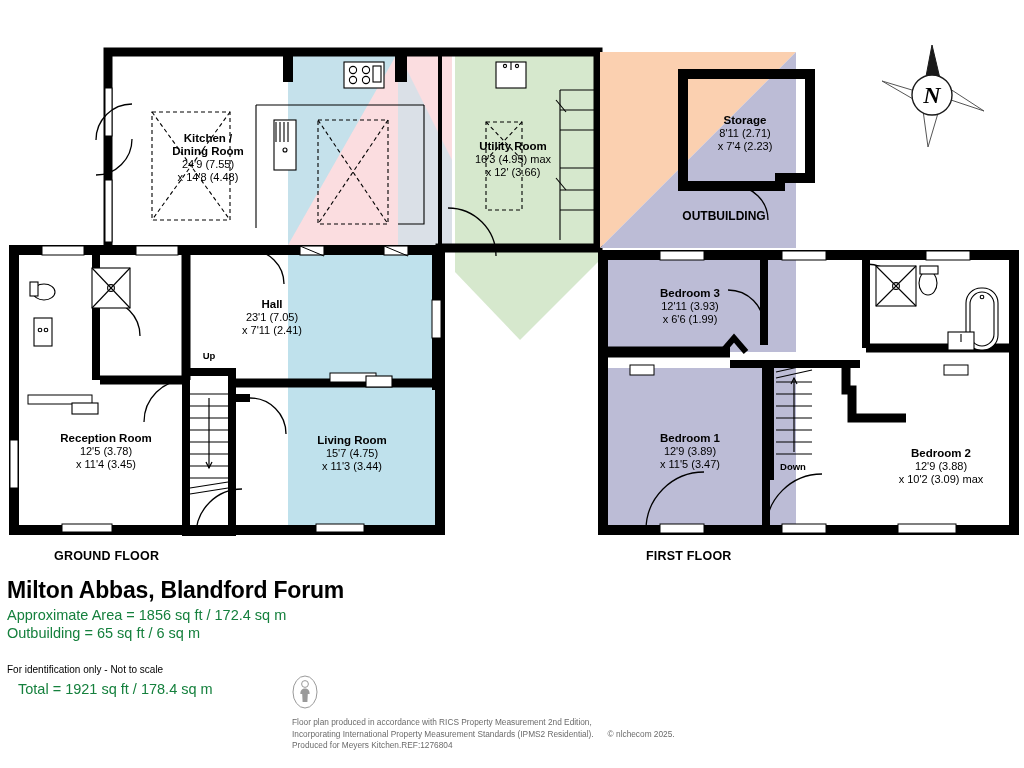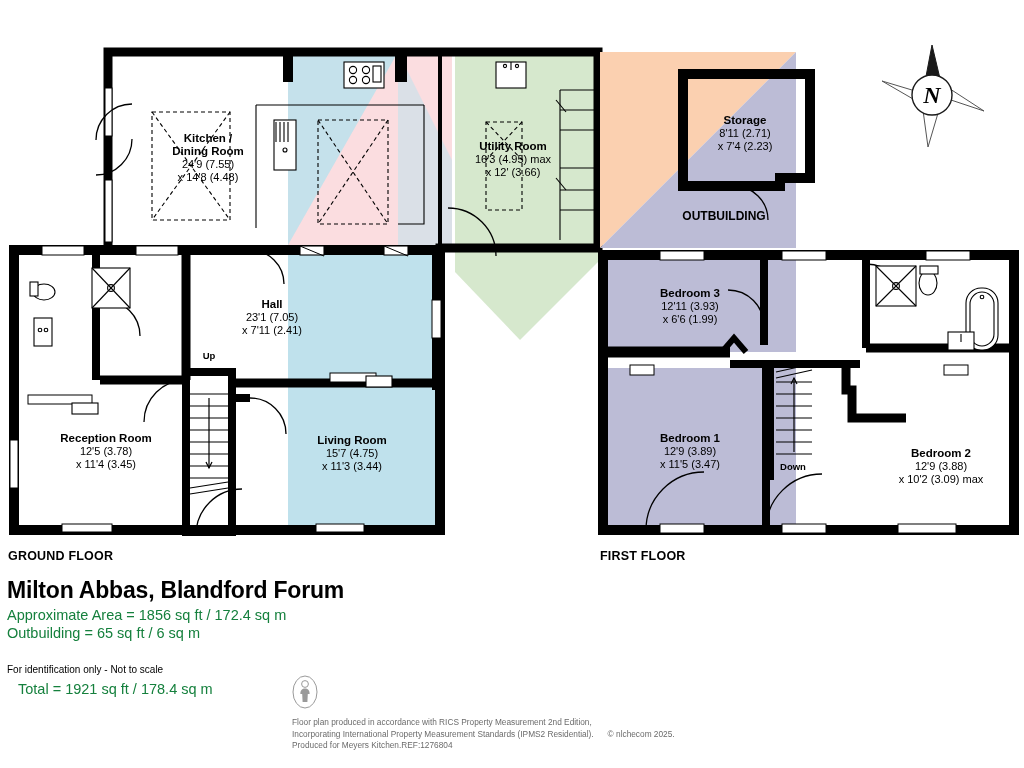--- a/index.html
+++ b/index.html
@@ -17,20 +17,21 @@
     overflow: hidden;
   }
   #plan-svg { position: absolute; left: 0; top: 0; }
 
   .floor-caption {
     position: absolute;
     font-size: 12.5px;
     font-weight: bold;
     color: #000;
     letter-spacing: 0.2px;
+    margin-left: 46px;
   }
   #ground-floor-caption { left: 8px;  top: 549px; }
   #first-floor-caption  { left: 600px; top: 549px; }
 
   #property-title {
     position: absolute;
     left: 7px; top: 577px;
     font-size: 23px;
     font-weight: bold;
     color: #000;

